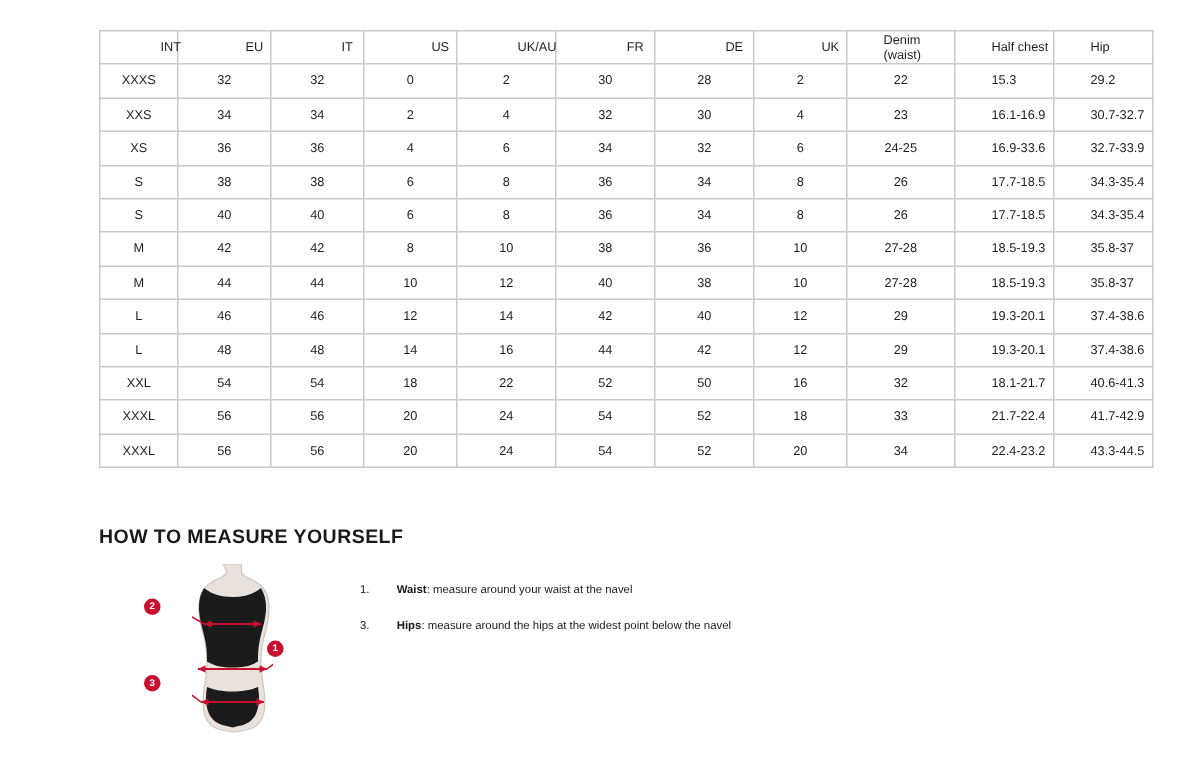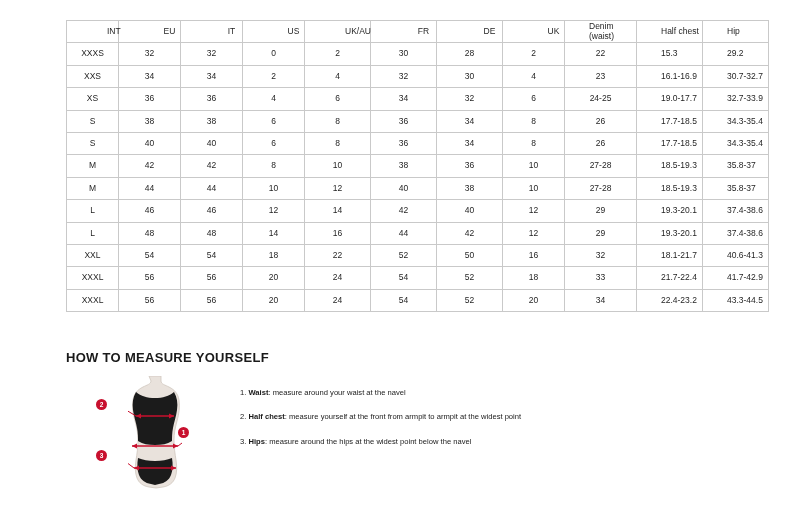--- a/index.html
+++ b/index.html
@@ -94,21 +94,21 @@
   .instructions {
     margin-left: 24px;
     padding-top: 16px;
   }
   .instruction {
     font-size: 7.6px;
     line-height: 1.35;
     margin-bottom: 14px;
     color: #1a1a1a;
   }
-  .instruction b { font-weight: bold; }
+  .instruction b { font-weight: bold; margin-left: 16px; }
 
   
   .torso {
     position: absolute;
     left: 34px;
     top: 4px;
     width: 54px;
     height: 122px;
   }
   .num-badge {
@@ -192,21 +192,21 @@
         <tr>
           <td>XS</td>
           <td>36</td>
           <td>36</td>
           <td>4</td>
           <td>6</td>
           <td>34</td>
           <td>32</td>
           <td>6</td>
           <td>24-25</td>
-          <td class="left-pad">19.0-17.7</td>
+          <td class="left-pad">16.9-33.6</td>
           <td class="left-pad">32.7-33.9</td>
         </tr>
         <tr>
           <td>S</td>
           <td>38</td>
           <td>38</td>
           <td>6</td>
           <td>8</td>
           <td>36</td>
           <td>34</td>
@@ -356,24 +356,20 @@
         <div class="num-badge badge-2">2</div>
         <div class="num-badge badge-3">3</div>
       </div>
 
       <div class="instructions">
         <div class="instruction">
           <span>1.</span>
           <b>Waist</b><span>: measure around your waist at the navel</span>
         </div>
         <div class="instruction">
-          <span>2.</span>
-          <b>Half chest</b><span>: measure yourself at the front from armpit to armpit at the widest point</span>
-        </div>
-        <div class="instruction">
           <span>3.</span>
           <b>Hips</b><span>: measure around the hips at the widest point below the navel</span>
         </div>
       </div>
 
     </div>
   </div>
 
 </div>
 

